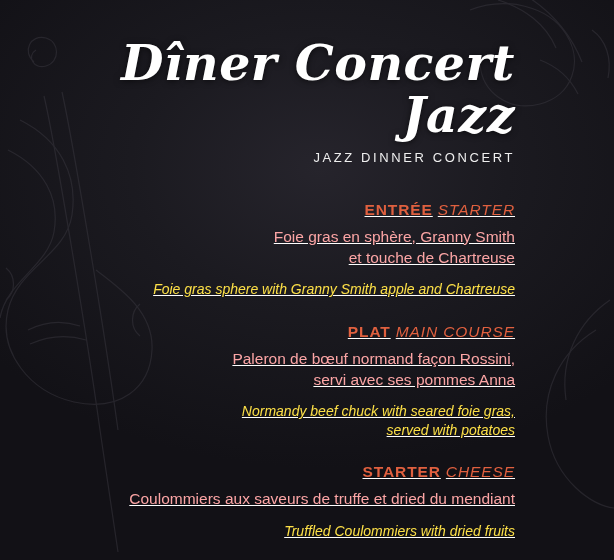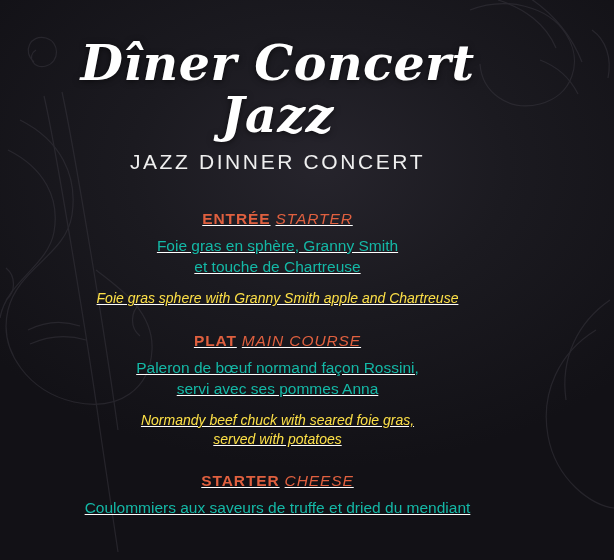--- a/index.html
+++ b/index.html
@@ -34,38 +34,38 @@
     pointer-events: none;
   }
 
   .page {
     position: relative;
     z-index: 2;
     width: 555px;
     height: 560px;
     box-sizing: border-box;
     padding: 26px 40px 0 40px;
-    text-align: center;
+    text-align: right;
   }
 
   .title {
     font-family: "DejaVu Serif", serif;
     font-style: italic;
     font-weight: bold;
     font-size: 49px;
     line-height: 1.06;
     letter-spacing: 0.5px;
     color: #ffffff;
     margin: 12px 0 0 0;
     text-shadow: 0 1px 6px rgba(0,0,0,0.6);
   }
 
   .subtitle {
     font-family: "Liberation Sans", sans-serif;
-    font-size: 21px;
+    font-size: 13px;
     font-weight: normal;
     letter-spacing: 2.6px;
     color: #efefef;
     margin-top: 8px;
   }
 
   .courses {
     margin-top: 36px;
   }
 
@@ -89,21 +89,21 @@
   .course-head .en {
     color: #e0603f;
     font-style: italic;
     font-weight: normal;
     margin-left: 5px;
   }
 
   .course-fr {
     font-size: 15.5px;
     line-height: 1.37;
-    color: #14b8a6;
+    color: #fca5a5;
     font-weight: normal;
   }
 
   .course-en {
     font-size: 14px;
     line-height: 1.37;
     color: #fde047;
     font-style: italic;
     margin-top: 12px;
   }
@@ -162,18 +162,19 @@
 servi avec ses pommes Anna</div>
       <div class="course-en" style="white-space: pre-line;">Normandy beef chuck with seared foie gras,
 served with potatoes</div>
     </div>
 
     <div class="course">
       <div class="course-head">
         <span class="fr">STARTER</span><span class="en">CHEESE</span>
       </div>
       <div class="course-fr" style="white-space: pre-line;">Coulommiers aux saveurs de truffe et dried du mendiant</div>
+      <div class="course-en" style="white-space: pre-line;">Truffled Coulommiers with dried fruits</div>
     </div>
 
 
   </div>
 
 </div>
 
 </body></html>

